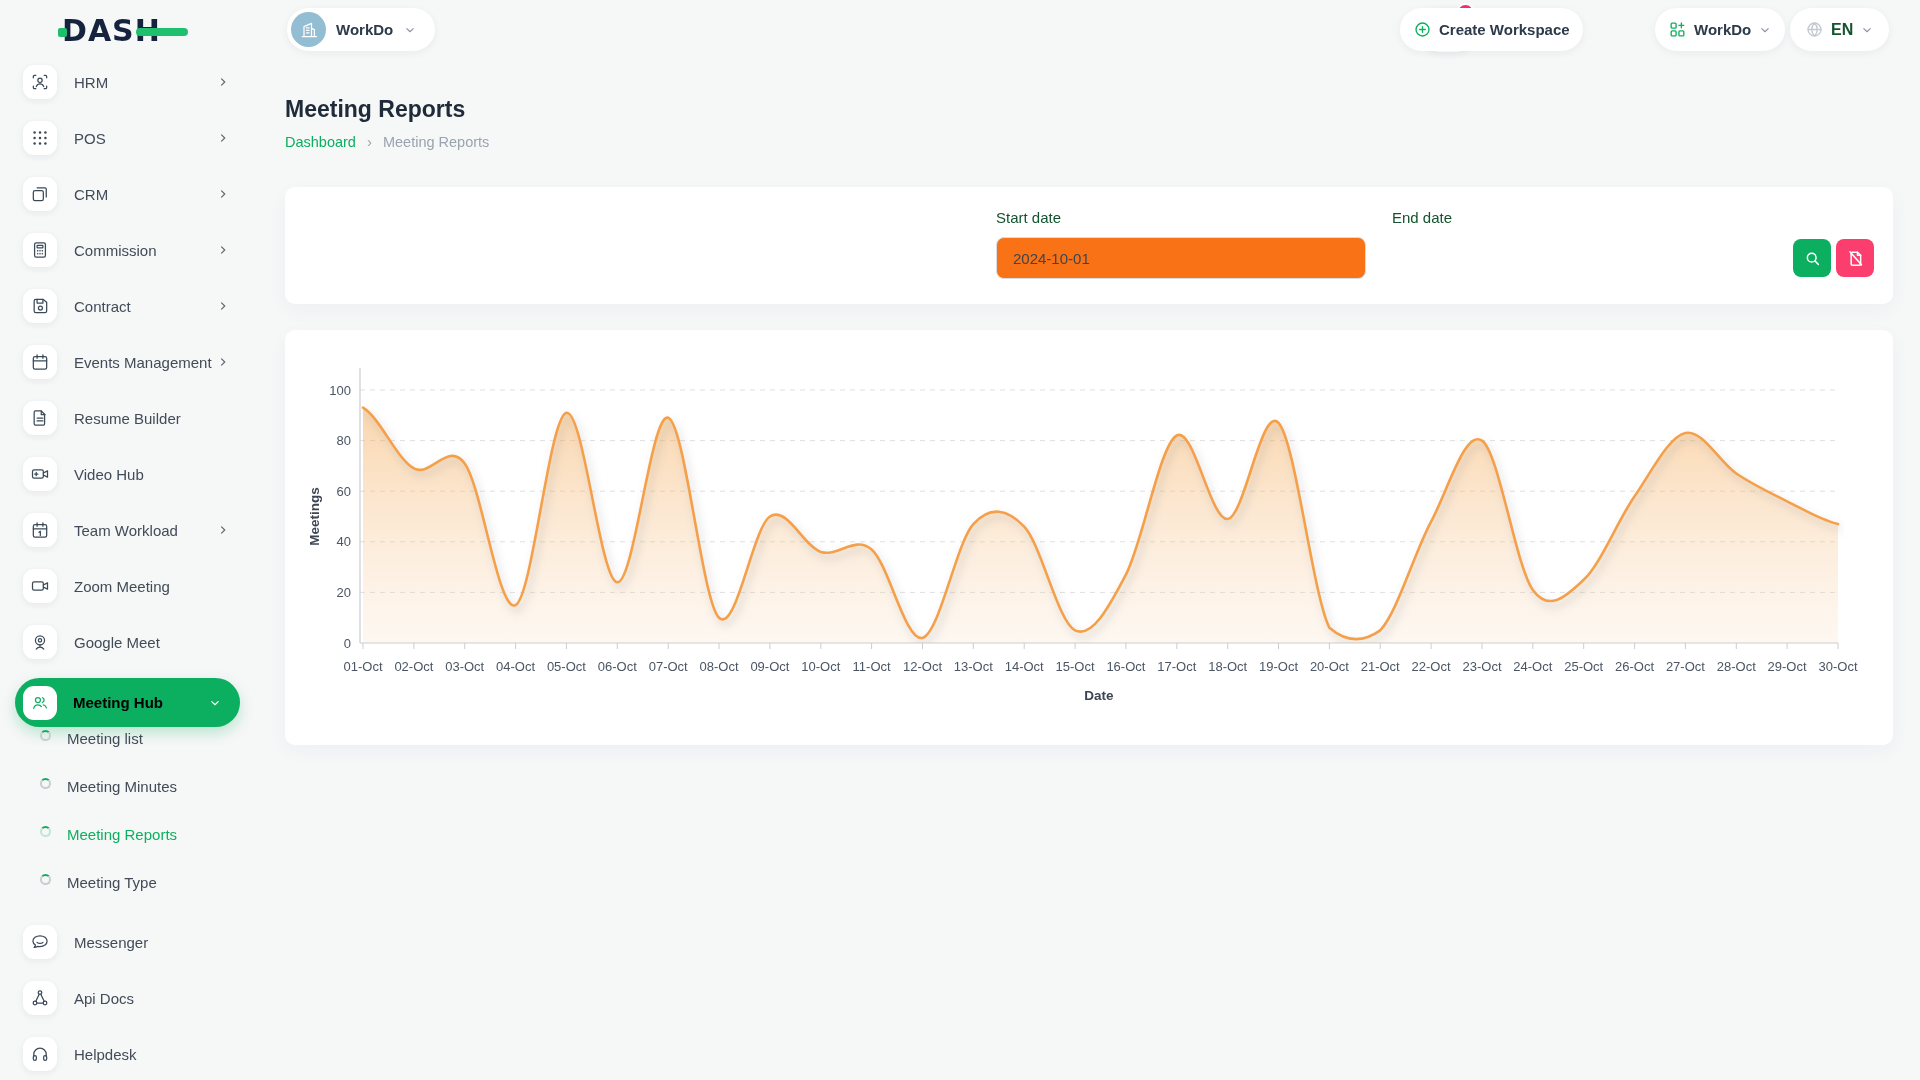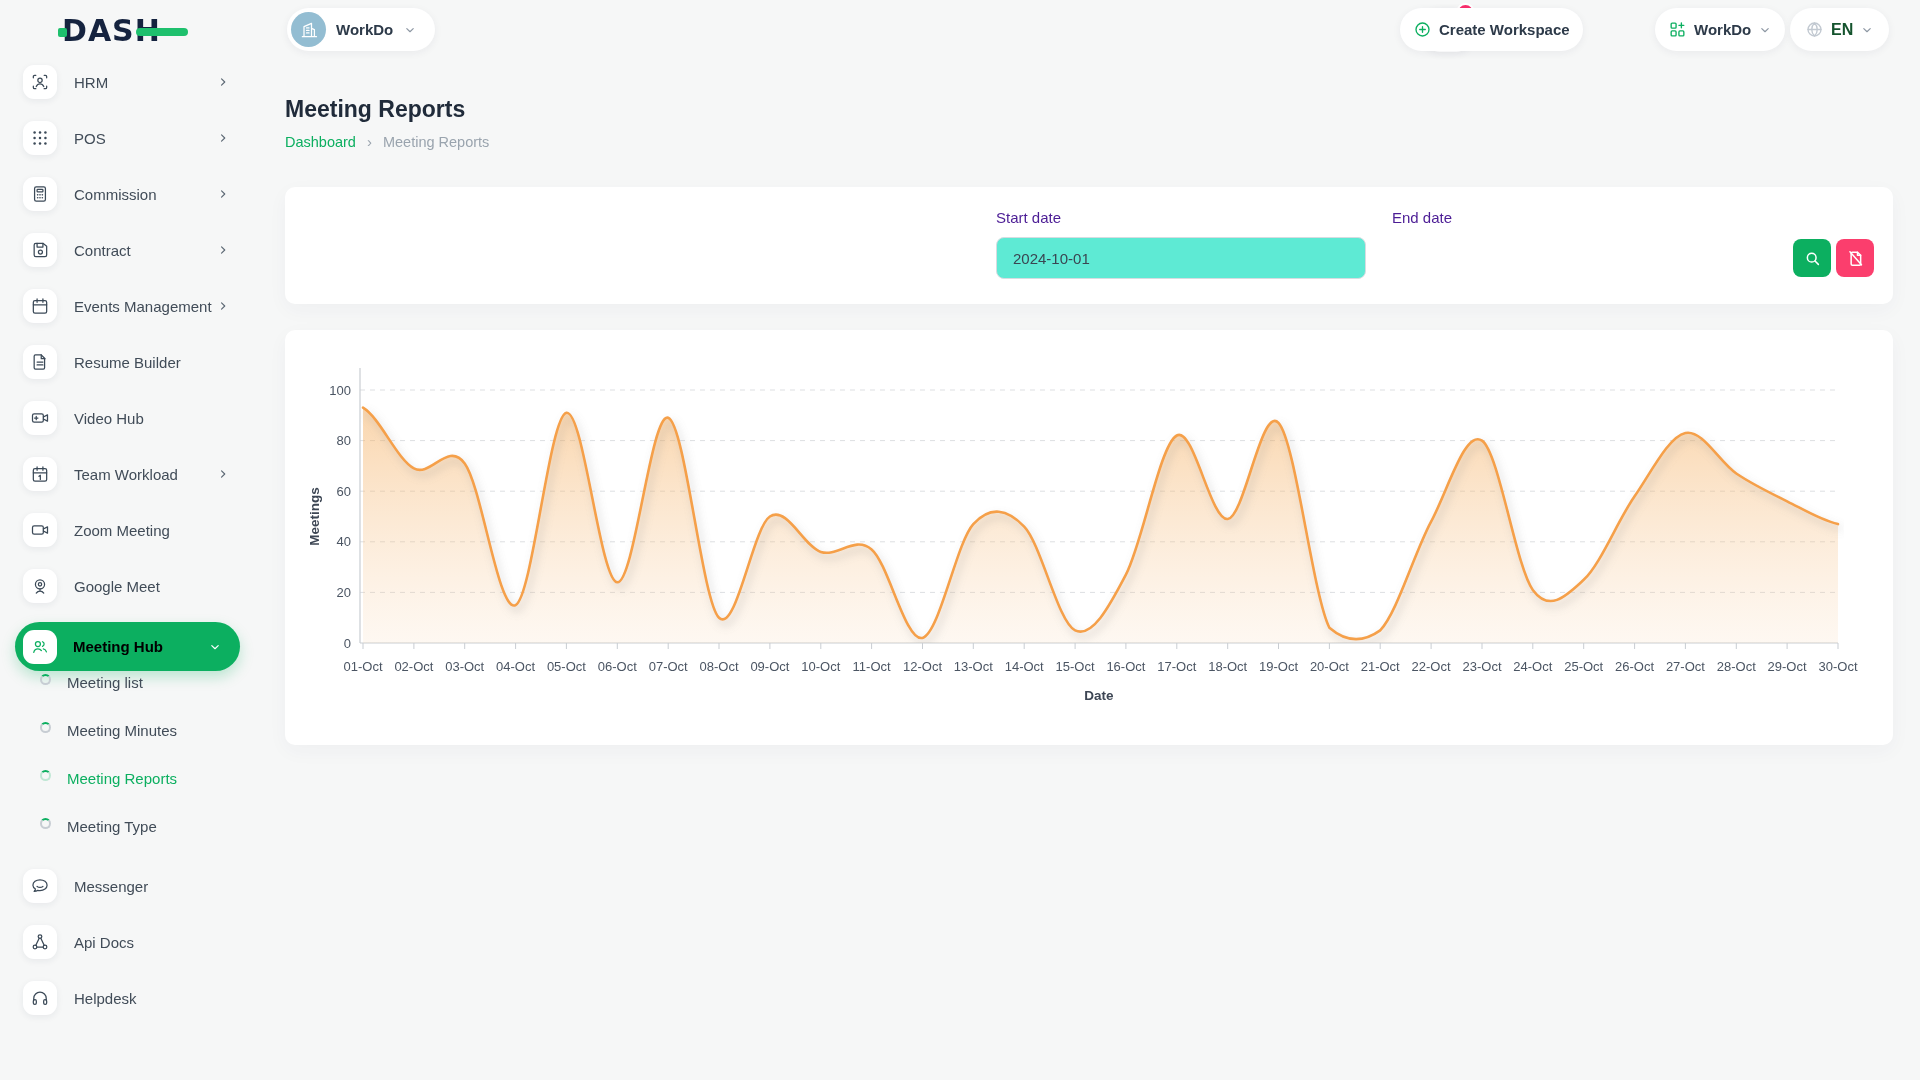--- a/index.html
+++ b/index.html
@@ -67,23 +67,23 @@
   
   .page-title{position:absolute;left:285px;top:96px;font-size:23px;font-weight:700;color:#202b3a}
   .breadcrumb{position:absolute;left:285px;top:133px;display:flex;align-items:flex-end;font-size:14.5px}
   .bc-home{color:#0caf60;cursor:pointer}
   .bc-sep{color:#9aa4ae;margin:0 11px;font-size:15px}
   .bc-cur{color:#9aa4ae}
 
   .card{position:absolute;left:285px;width:1608px;background:#fff;border-radius:10px;
     box-shadow:0 6px 20px rgba(40,50,90,.04)}
   .filter-card{top:187px;height:117px}
-  .fld-label{position:absolute;top:22px;font-size:15px;color:#4c1d95}
+  .fld-label{position:absolute;top:22px;font-size:15px;color:#14532d}
   .date-input{position:absolute;top:50px;width:370px;height:42px;border:1px solid #d7dce1;
-    border-radius:8px;padding:0 16px;font-size:15px;color:#3a4652;background:#5eead4;outline:none;
+    border-radius:8px;padding:0 16px;font-size:15px;color:#3a4652;background:#f97316;outline:none;
     font-family:"Liberation Sans",sans-serif}
   .sq-btn{position:absolute;top:52px;width:38px;height:38px;border:none;border-radius:8px;
     display:flex;align-items:center;justify-content:center;cursor:pointer}
   .sq-btn svg{width:19px;height:19px;stroke:#fff;stroke-width:1.9;fill:none;
     stroke-linecap:round;stroke-linejoin:round}
   .btn-search{left:1508px;background:#0caf60}
   .btn-reset{left:1551px;background:#fb3e6d}
 
   .chart-card{top:330px;height:415px}
   #chart-svg{width:100%;height:100%;display:block}
@@ -193,20 +193,34 @@
             <circle cx="5.5" cy="12" r="1.5"></circle>
             <circle cx="12" cy="12" r="1.5"></circle>
             <circle cx="18.5" cy="12" r="1.5"></circle>
             <circle cx="5.5" cy="18.5" r="1.5"></circle>
             <circle cx="12" cy="18.5" r="1.5"></circle>
             <circle cx="18.5" cy="18.5" r="1.5"></circle>
           </g>
         </svg>
       </span>
       <span class="side-label">POS</span>
+      <span class="side-chev">
+        <svg viewBox="0 0 24 24">
+          <path d="m9.5 6.5 5.5 5.5-5.5 5.5"></path>
+        </svg>
+      </span>
+    </div>
+    <div class="side-item">
+      <span class="side-ico">
+        <svg viewBox="0 0 24 24">
+          <rect x="4" y="8" width="12" height="12" rx="2"></rect>
+          <path d="M8.5 4.5H18A1.5 1.5 0 0 1 19.5 6v9.5"></path>
+        </svg>
+      </span>
+      <span class="side-label">CRM</span>
       <span class="side-chev">
         <svg viewBox="0 0 24 24">
           <path d="m9.5 6.5 5.5 5.5-5.5 5.5"></path>
         </svg>
       </span>
     </div>
     <div class="side-item">
       <span class="side-ico">
         <svg viewBox="0 0 24 24">
           <rect x="5.5" y="3.5" width="13" height="17" rx="2"></rect>

